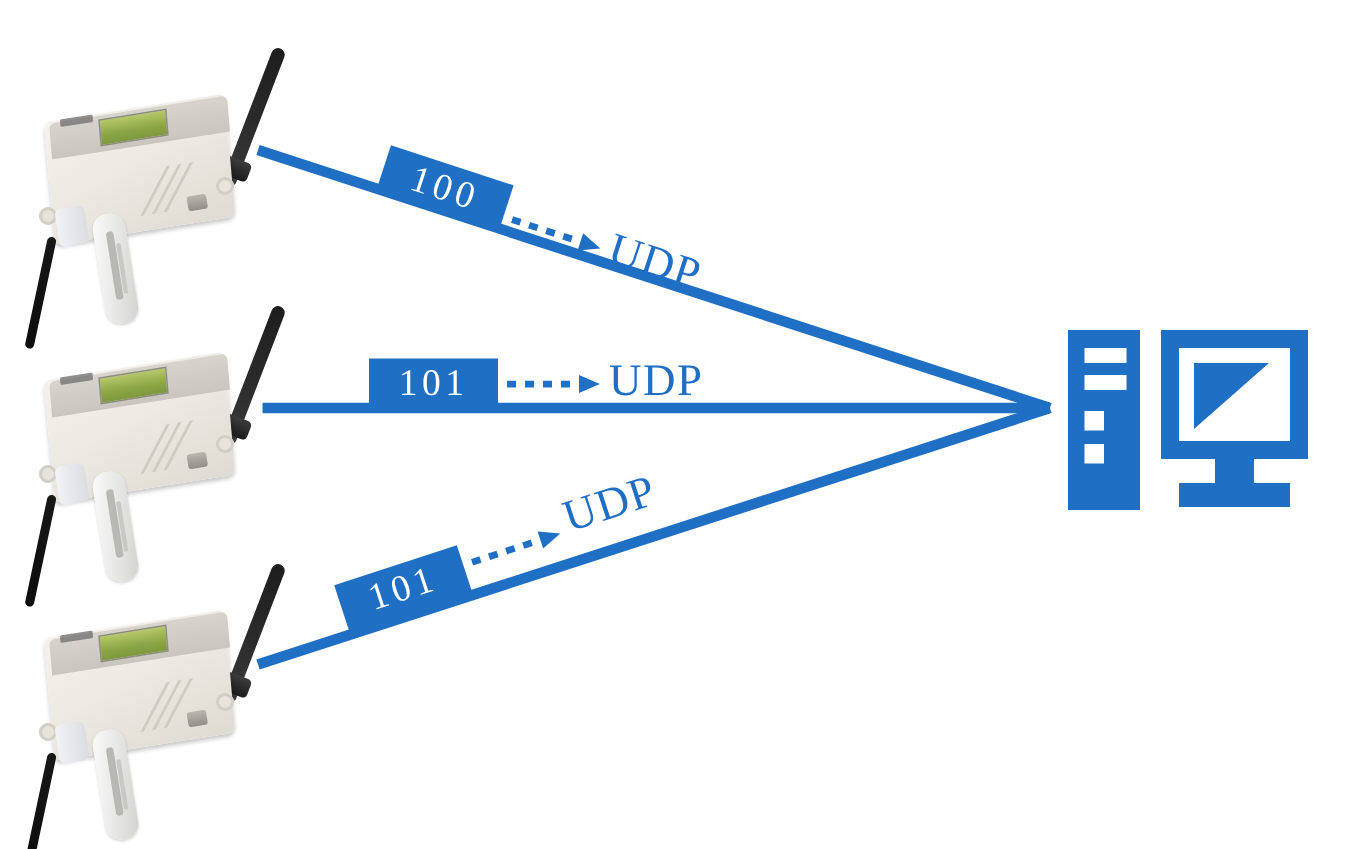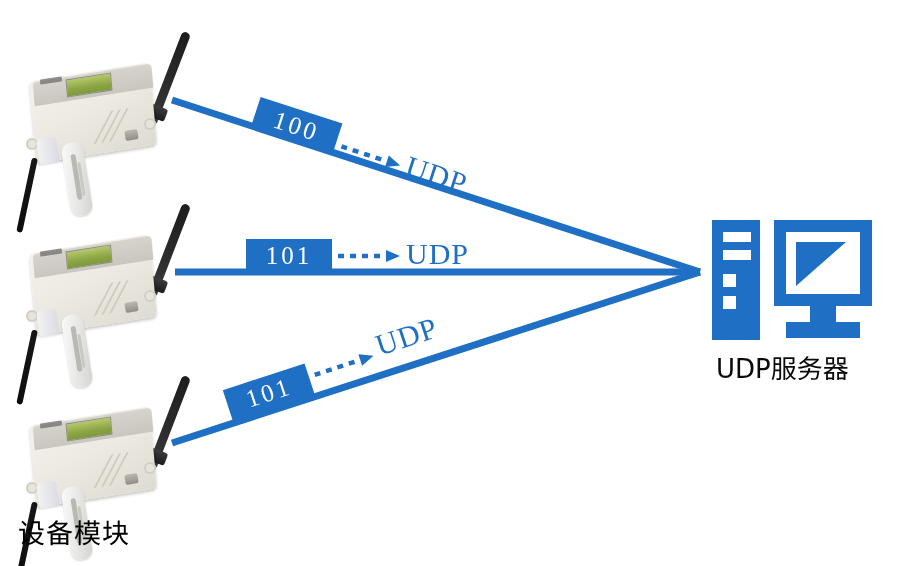--- a/index.html
+++ b/index.html
@@ -336,17 +336,15 @@
     <rect x="17" y="60" width="13" height="13" fill="#ffffff"></rect>
     <rect x="17" y="82" width="13" height="13" fill="#ffffff"></rect>
 
     <rect x="68" y="6" width="98" height="86" fill="#1f6fc4"></rect>
     <rect x="80" y="18" width="74" height="62" fill="#ffffff"></rect>
     <polygon points="90,28 140,28 90,72" fill="#1f6fc4"></polygon>
     <rect x="104" y="92" width="26" height="16" fill="#1f6fc4"></rect>
     <rect x="80" y="108" width="74" height="16" fill="#1f6fc4"></rect>
   </svg>
 
-  <div class="server-label" style="left:716px; top:348px;">UDP服务器</div>
-
-  <div class="cn-label" style="left:18px; top:512px;">设备模块</div>
+
 
 </div>
 
 </body></html>

